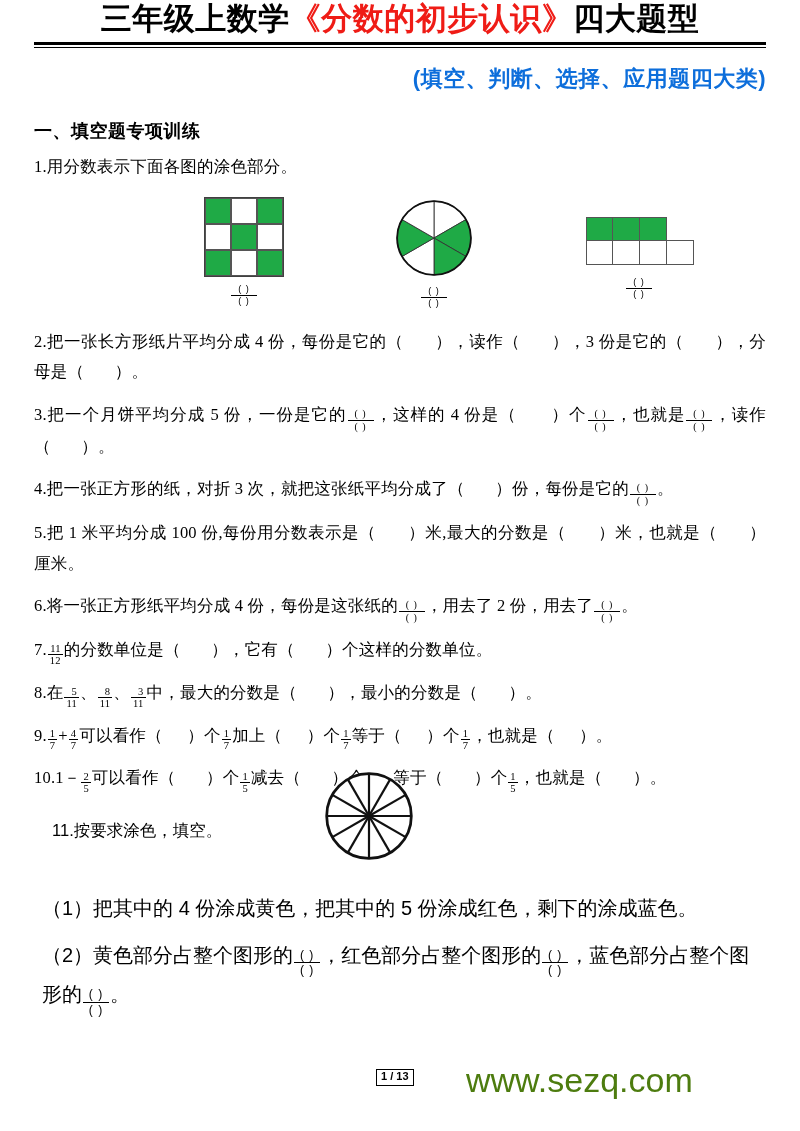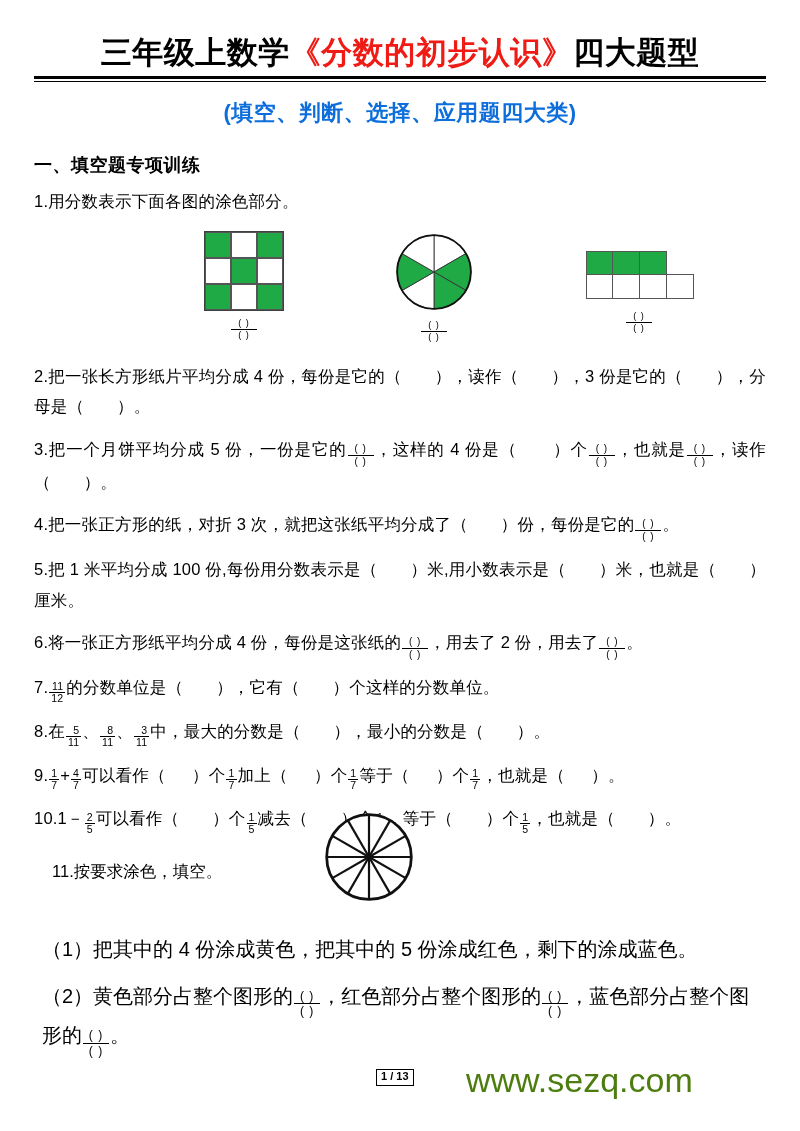--- a/index.html
+++ b/index.html
@@ -18,21 +18,21 @@
 
   .page {
     position: relative;
     width: 800px;
     height: 1131px;
     box-sizing: border-box;
     padding: 0 34px;
   }
 
   
-  .title-block { padding-top: 34px; }
+  .title-block { }
   .doc-title {
     font-size: 31px;
     font-weight: bold;
     letter-spacing: 0.5px;
     text-align: center;
     line-height: 1.25;
     white-space: nowrap;
   }
   .doc-title .red { color: #ef1c16; }
   .title-rule { margin-top: 3px; }
@@ -40,21 +40,21 @@
     height: 3px;
     background: #000;
   }
   .title-rule .gap { height: 2px; }
   .title-rule .thin {
     height: 1.5px;
     background: #000;
   }
   .doc-subtitle {
     margin-top: 16px;
-    text-align: center;
+    text-align: right;
     color: #0d6edb;
     font-size: 22px;
     font-weight: bold;
     letter-spacing: 0.5px;
   }
 
   
   .section-heading {
     margin-top: 25px;
     font-size: 18px;
@@ -62,20 +62,21 @@
     letter-spacing: 0.5px;
   }
 
   
   .q {
     font-size: 16.5px;
     line-height: 1.85;
     margin-top: 12px;
     text-align: justify;
     letter-spacing: 0.2px;
+    font-family: Liberation Serif, serif;
   }
   .q-tight { margin-top: 9px; }
 
   
   .frac {
     display: inline-block;
     vertical-align: -0.62em;
     text-align: center;
     line-height: 1;
     margin: 0 1px;
@@ -322,21 +323,21 @@
 
   <div class="q">
     <span>3.把一个月饼平均分成 5 份，一份是它的</span><span class="frac"><span class="num">(    )</span><span class="bar"></span><span class="den">(    )</span></span><span>，这样的 4 份是（</span><span class="blank">&nbsp;&nbsp;&nbsp;&nbsp;&nbsp;</span><span>）个</span><span class="frac"><span class="num">(    )</span><span class="bar"></span><span class="den">(    )</span></span><span>，也就是</span><span class="frac"><span class="num">(    )</span><span class="bar"></span><span class="den">(    )</span></span><span>，读作（</span><span class="blank">&nbsp;&nbsp;&nbsp;&nbsp;&nbsp;</span><span>）。</span>
   </div>
 
   <div class="q">
     <span>4.把一张正方形的纸，对折 3 次，就把这张纸平均分成了（</span><span class="blank">&nbsp;&nbsp;&nbsp;&nbsp;&nbsp;</span><span>）份，每份是它的</span><span class="frac"><span class="num">(    )</span><span class="bar"></span><span class="den">(    )</span></span><span>。</span>
   </div>
 
   <div class="q">
-    <span>5.把 1 米平均分成 100 份,每份用分数表示是（</span><span class="blank">&nbsp;&nbsp;&nbsp;&nbsp;&nbsp;</span><span>）米,用小数表示是（</span><span class="blank">&nbsp;&nbsp;&nbsp;&nbsp;&nbsp;</span><span>）米，也就是（</span><span class="blank">&nbsp;&nbsp;&nbsp;&nbsp;&nbsp;</span><span>）厘米。</span>
+    <span>5.把 1 米平均分成 100 份,每份用分数表示是（</span><span class="blank">&nbsp;&nbsp;&nbsp;&nbsp;&nbsp;</span><span>）米,最大的分数是（</span><span class="blank">&nbsp;&nbsp;&nbsp;&nbsp;&nbsp;</span><span>）米，也就是（</span><span class="blank">&nbsp;&nbsp;&nbsp;&nbsp;&nbsp;</span><span>）厘米。</span>
   </div>
 
   <div class="q">
     <span>6.将一张正方形纸平均分成 4 份，每份是这张纸的</span><span class="frac"><span class="num">(    )</span><span class="bar"></span><span class="den">(    )</span></span><span>，用去了 2 份，用去了</span><span class="frac"><span class="num">(    )</span><span class="bar"></span><span class="den">(    )</span></span><span>。</span>
   </div>
 
   <div class="q">
     <span>7.</span><span class="nfrac"><span class="num">11</span><span class="bar"></span><span class="den">12</span></span><span>的分数单位是（</span><span class="blank">&nbsp;&nbsp;&nbsp;&nbsp;&nbsp;</span><span>），它有（</span><span class="blank">&nbsp;&nbsp;&nbsp;&nbsp;&nbsp;</span><span>）个这样的分数单位。</span>
   </div>
 

